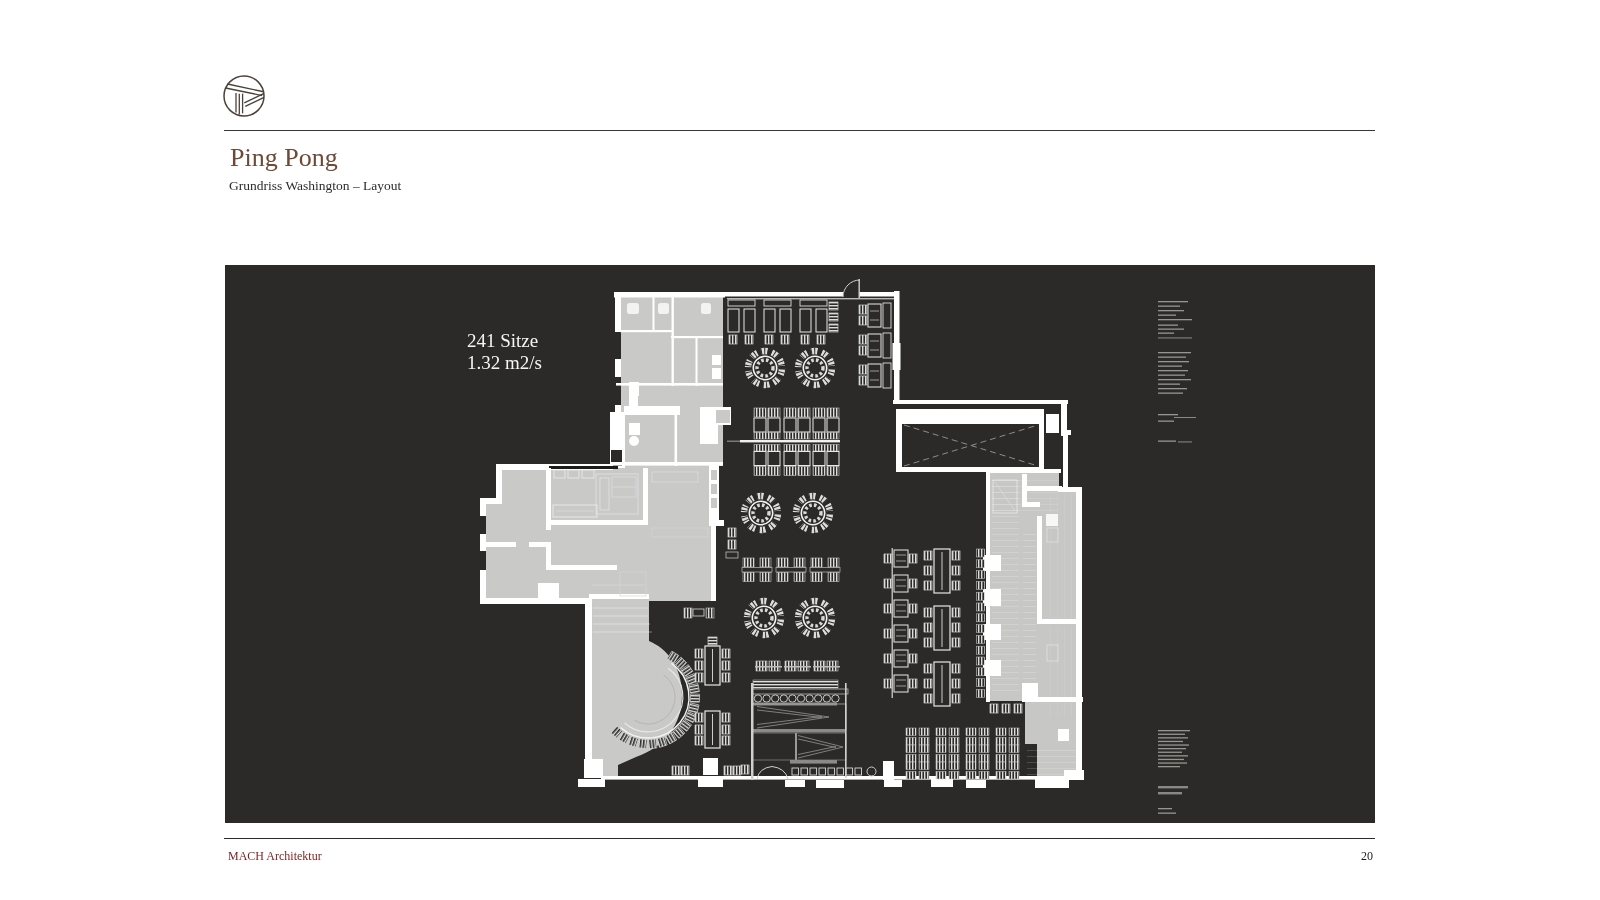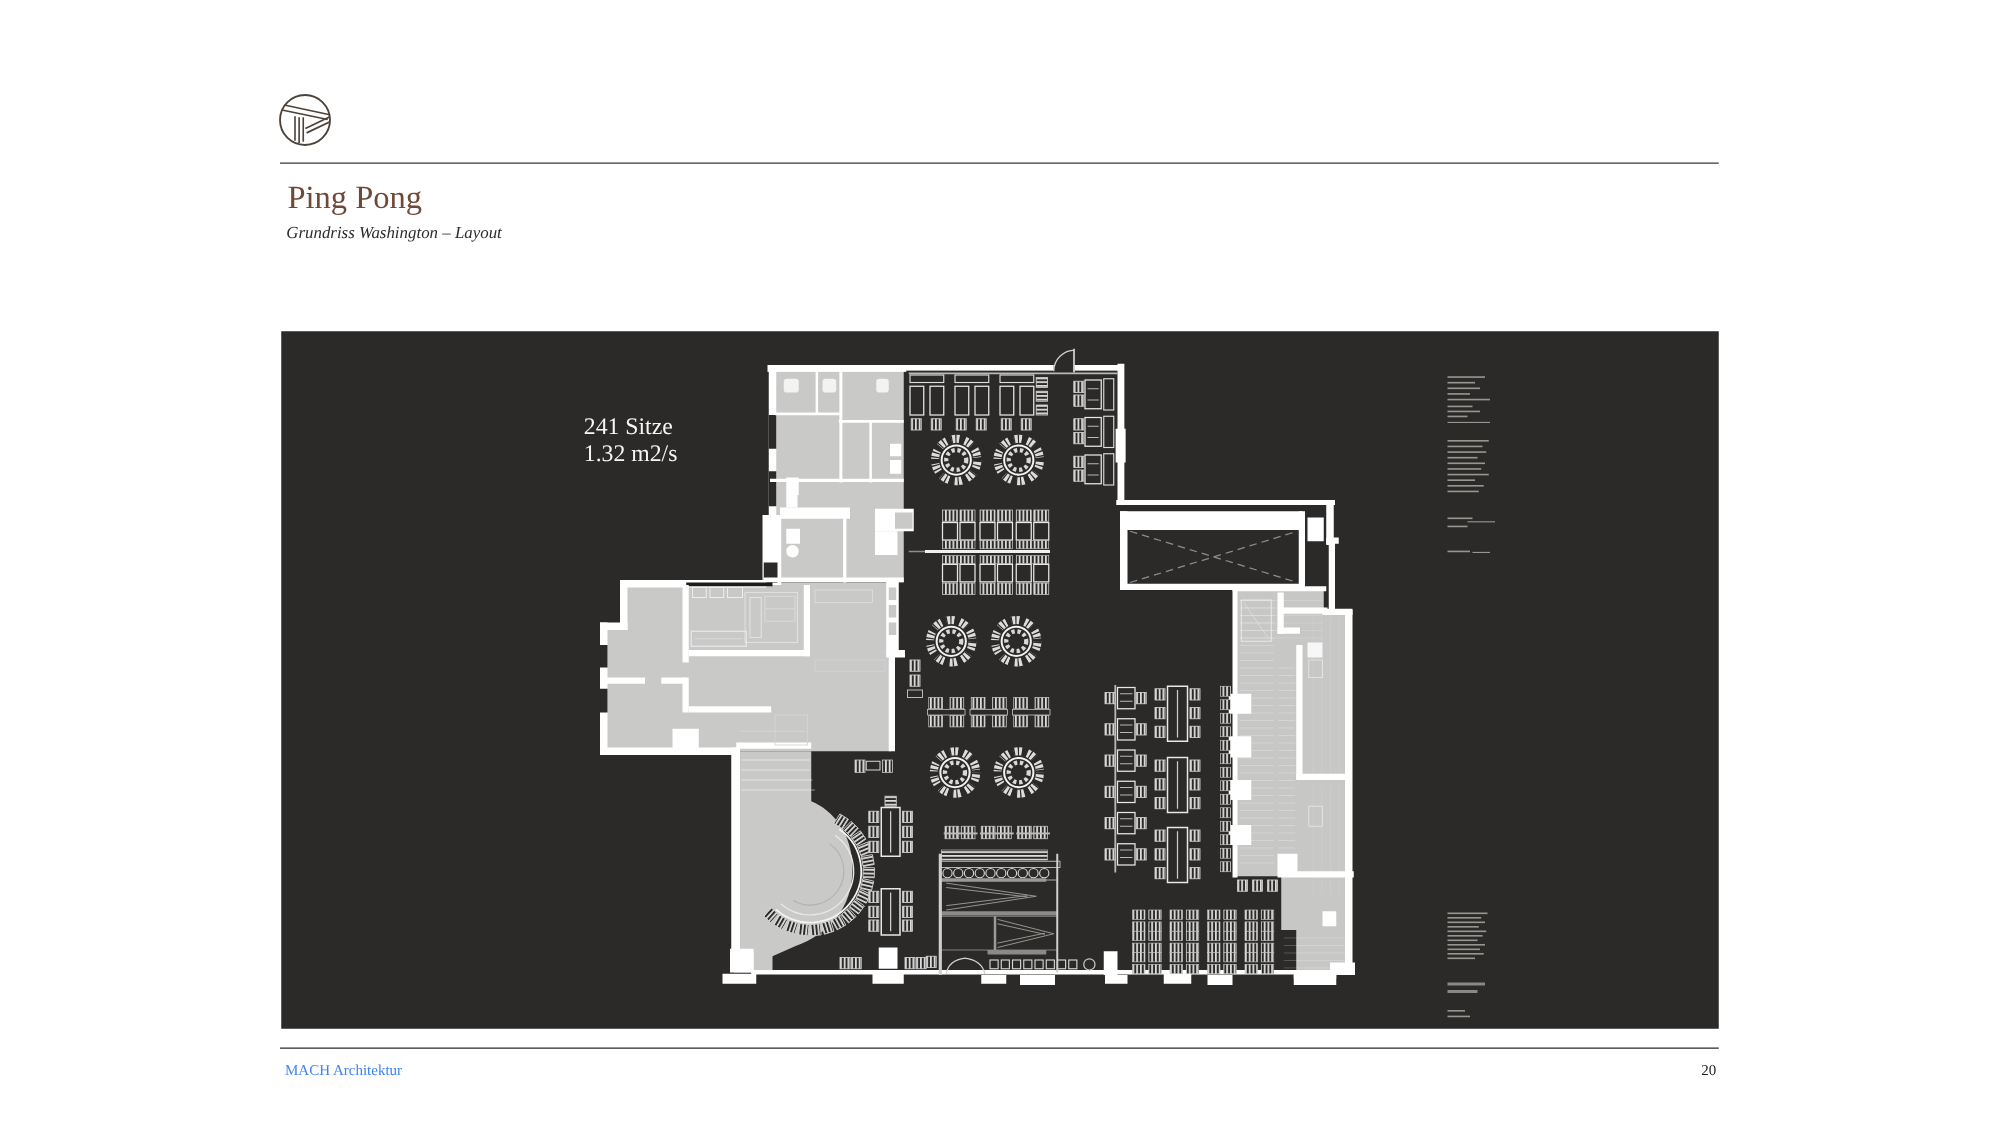--- a/index.html
+++ b/index.html
@@ -1,21 +1,21 @@
 <!DOCTYPE html>
 <html><head>
 <meta charset="utf-8">
 <style>
   html,body{margin:0;padding:0;background:#fff;width:1600px;height:900px;overflow:hidden;}
   .page{position:relative;width:1600px;height:664px;font-family:"Liberation Serif",serif;}
   .title{position:absolute;left:230px;top:143px;font-size:26px;color:#6e4937;}
-  .subtitle{position:absolute;left:229px;top:178px;font-size:13.5px;color:#2e2c2b;font-style:italic;}
+  .subtitle{position:absolute;left:229px;top:178px;font-size:13.5px;color:#2e2c2b;}
   .toprule{position:absolute;left:224px;top:130px;width:1151px;height:1.3px;background:#3a3836;}
   .botrule{position:absolute;left:224px;top:838px;width:1151px;height:1.2px;background:#2b2a29;}
-  .footl{position:absolute;left:228px;top:849px;font-size:12px;color:#3b82f6;}
+  .footl{position:absolute;left:228px;top:849px;font-size:12px;color:#7f1d1d;}
   .footr{position:absolute;left:1361px;top:849px;font-size:12px;color:#1d1c1b;}
 </style>
 </head>
 <body>
 <div class="page">
 
   <svg style="position:absolute;left:220px;top:72px" width="50" height="50" viewBox="0 0 50 50" fill="none">
     <circle cx="24" cy="24" r="20" stroke="#4c423a" stroke-width="1.5"></circle>
     <path d="M7.5 12 L43.8 19.8" stroke="#4c423a" stroke-width="1.4"></path>
     <path d="M5.6 16 L42.2 23.6" stroke="#4c423a" stroke-width="1.4"></path>

